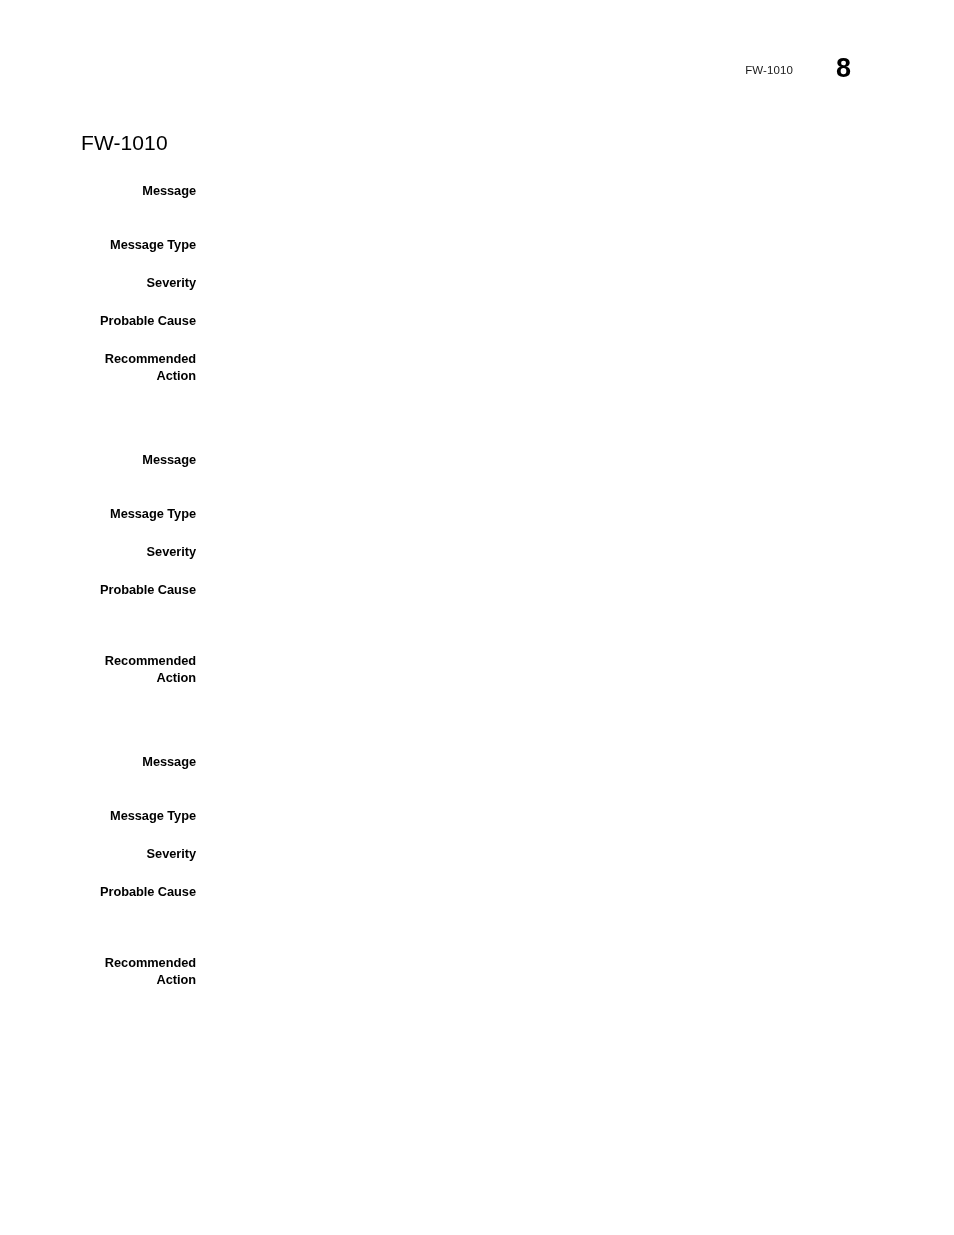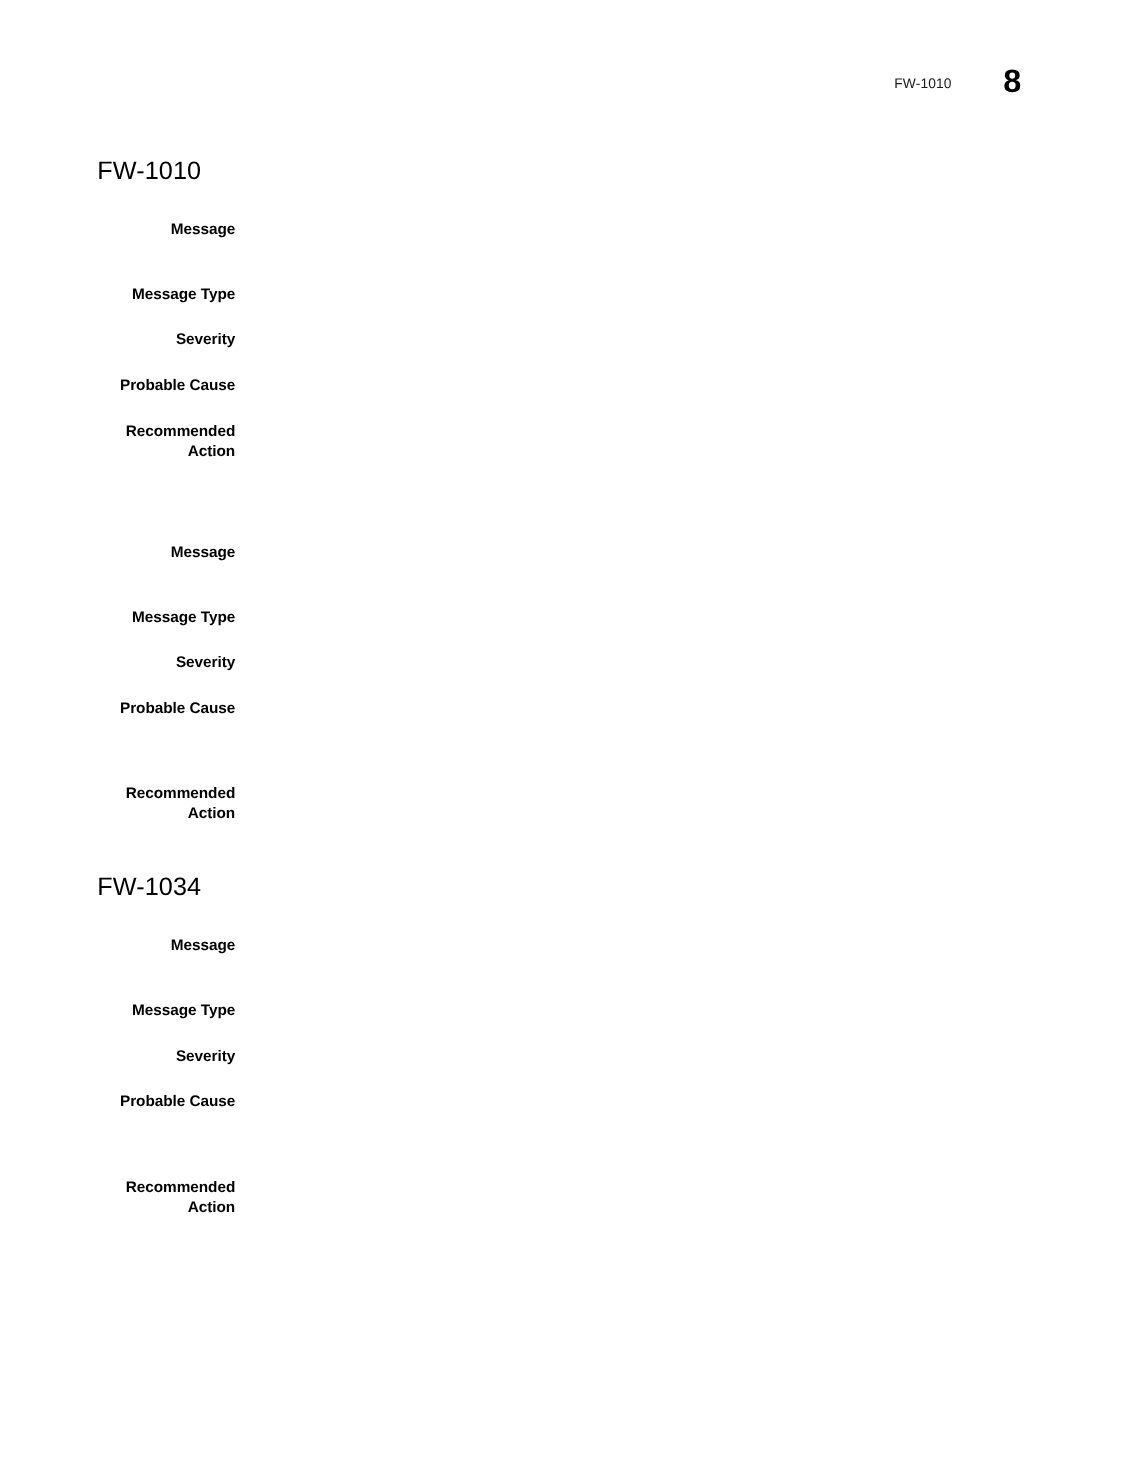--- a/index.html
+++ b/index.html
@@ -198,21 +198,20 @@
       <div class="field-row">
         <div class="field-label">Recommended
 Action</div>
         <div class="field-value"></div>
       </div>
     </div>
 
     <div class="section-gap"></div>
 
     <div class="msg-section">
-      <h2 class="section-heading">FW-1034</h2>
 
       <div class="gap-after-heading"></div>
 
       <div class="field-row">
         <div class="field-label">Message</div>
         <div class="field-value"></div>
       </div>
 
       <div class="row-gap-md"></div>
 

